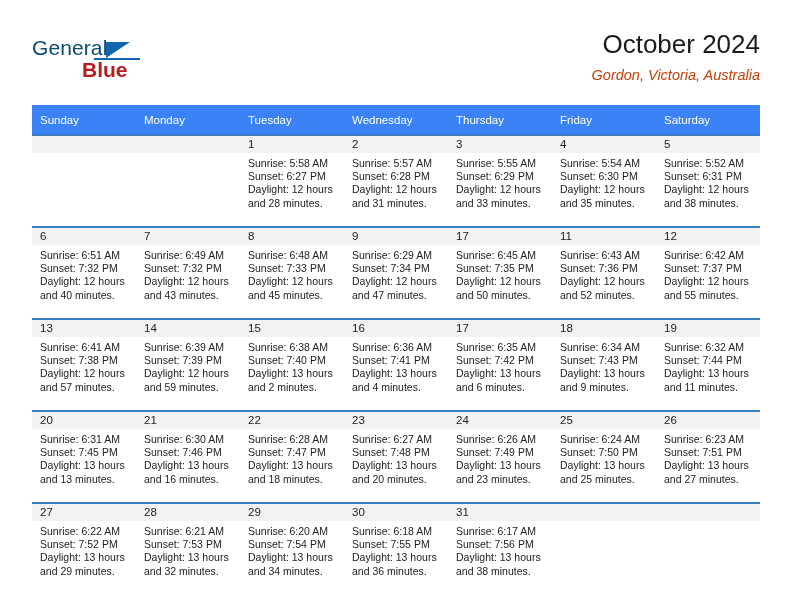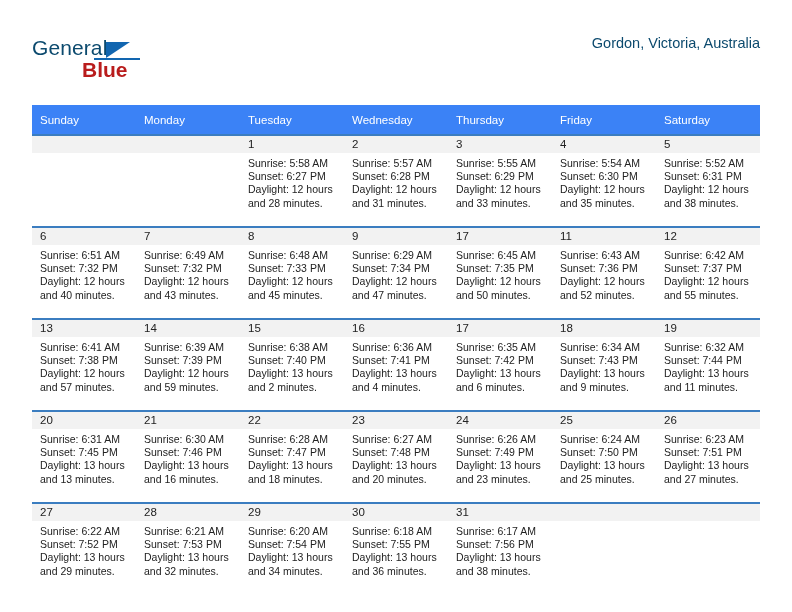--- a/index.html
+++ b/index.html
@@ -80,24 +80,25 @@
   }
   .cal-title {
     font-size: 26px;
     font-weight: normal;
     color: #1b1b1b;
     line-height: 32px;
     white-space: nowrap;
   }
   .cal-subtitle {
     font-size: 14.5px;
-    color: #0c4a6e;
+    color: #c2410c;
     line-height: 22px;
     margin-top: 4px;
     white-space: nowrap;
+    font-style: italic;
   }
 
   
   .calendar {
     position: absolute;
     left: 32px;
     top: 105px;
     width: 728px;
     border-collapse: collapse;
     table-layout: fixed;
@@ -158,20 +159,21 @@
   <div class="top">
 
     <div class="brand">
       <span class="brand-general">General</span>
       <span class="brand-triangle"></span>
       <span class="brand-underline"></span>
       <span class="brand-blue">Blue</span>
     </div>
 
     <div class="titles">
+      <div class="cal-title">October 2024</div>
       <div class="cal-subtitle">Gordon, Victoria, Australia</div>
     </div>
 
   </div>
 
   <table class="calendar">
     <thead>
       <tr>
         <th>Sunday</th>
         <th>Monday</th>

